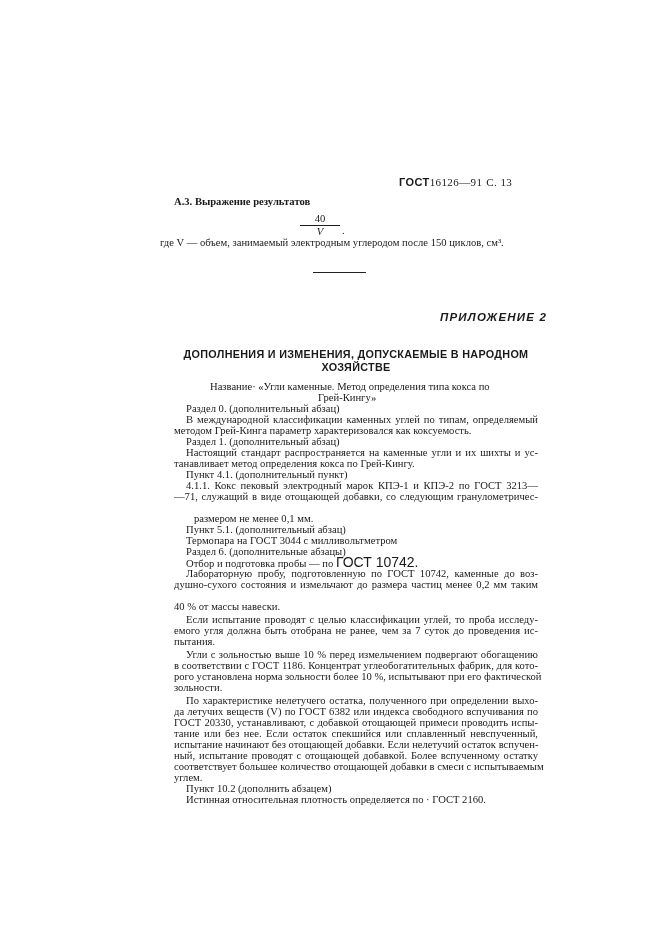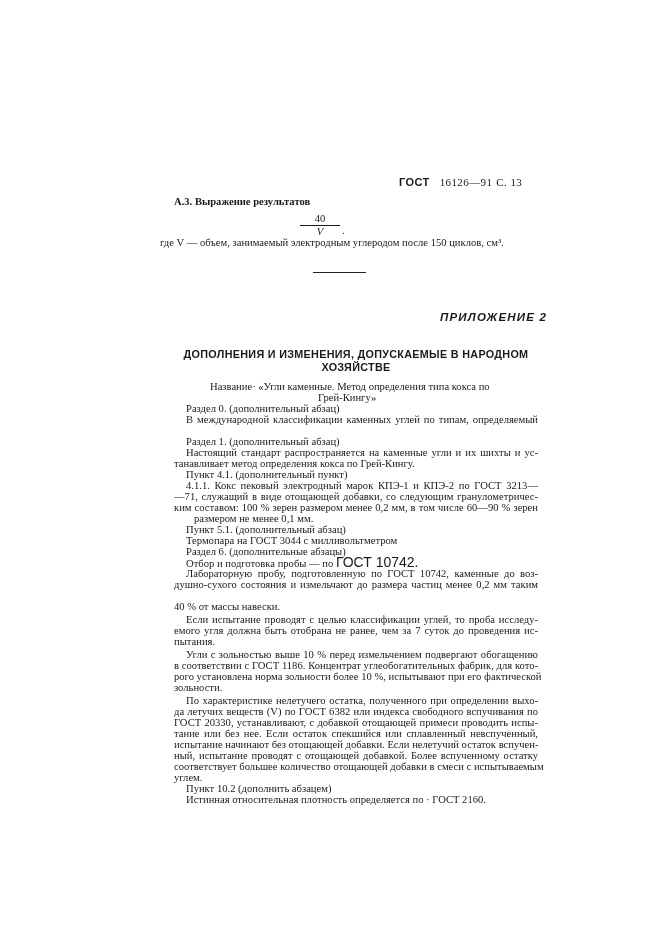--- a/index.html
+++ b/index.html
@@ -4,21 +4,21 @@
   <style>
     html, body { margin: 0; padding: 0; background: #ffffff; }
     body { width: 661px; height: 935px; position: relative; overflow: hidden;
            font-family: "Liberation Serif", "DejaVu Serif", serif; color: #1a1a1a; }
     .page { position: absolute; left: 0; top: 0; width: 661px; height: 935px; }
     .ln { position: absolute; font-size: 10.6px; line-height: 11px; white-space: nowrap; }
     .jl { left: 174px; width: 364px; text-align: justify; text-align-last: justify; }
     .il { left: 186px; }
     .fl { left: 174px; }
     .hdr { position: absolute; left: 399px; top: 176px; font-size: 11px; font-family: "Liberation Sans", sans-serif; font-weight: bold; letter-spacing: 0.4px; }
-    .hdr .n { font-family: "Liberation Serif", serif; font-weight: normal; margin-left: 10px; }
+    .hdr .n { font-family: "Liberation Serif", serif; font-weight: normal; margin-left: 0; }
     .hdr .p { font-family: "Liberation Serif", serif; font-weight: normal; margin-left: 4px; }
     .b { font-weight: bold; }
     .formula { position: absolute; left: 300px; top: 213px; width: 40px; text-align: center; font-size: 10.6px; }
     .formula .num { display: block; line-height: 11px; }
     .formula .bar { display: block; border-top: 1px solid #1a1a1a; margin: 1px 0 0 0; }
     .formula .den { display: block; line-height: 11px; font-style: italic; }
     .fdot { position: absolute; left: 342px; top: 225px; font-size: 10.6px; }
     .sep { position: absolute; left: 313px; top: 272px; width: 53px; border-top: 1px solid #222; }
     .app { position: absolute; left: 440px; top: 311px; font-size: 11.5px; font-style: italic; font-weight: bold; letter-spacing: 1.2px; font-family: "Liberation Sans", sans-serif; }
     .title { position: absolute; left: 170px; width: 372px; text-align: center; font-family: "Liberation Sans", sans-serif; font-weight: bold; font-size: 10.8px; line-height: 13px; letter-spacing: 0.3px; }
@@ -49,27 +49,27 @@
   <div class="app">ПРИЛОЖЕНИЕ 2</div>
 
   <div class="title" style="top:348px;">ДОПОЛНЕНИЯ И ИЗМЕНЕНИЯ, ДОПУСКАЕМЫЕ В НАРОДНОМ</div>
   <div class="title" style="top:361px;">ХОЗЯЙСТВЕ</div>
 
   <div class="ln" style="left:210px;top:381px;">Название· «Угли каменные. Метод определения типа кокса по</div>
   <div class="ln" style="left:318px;top:392px;">Грей-Кингу»</div>
 
   <div class="ln il" style="top:403px;">Раздел 0. (дополнительный абзац)</div>
   <div class="ln jl" style="top:414px;text-indent:12px;">В международной классификации каменных углей по типам, определяемый</div>
+  <div class="ln fl" style="top:425px;">методом Грей-Кинга параметр характеризовался как коксуемость.</div>
   <div class="ln il" style="top:436px;">Раздел 1. (дополнительный абзац)</div>
   <div class="ln jl" style="top:447px;text-indent:12px;">Настоящий стандарт распространяется на каменные угли и их шихты и ус-</div>
   <div class="ln fl" style="top:458px;">танавливает метод определения кокса по Грей-Кингу.</div>
   <div class="ln il" style="top:469px;">Пункт 4.1. (дополнительный пункт)</div>
   <div class="ln jl" style="top:480px;text-indent:12px;">4.1.1. Кокс пековый электродный марок КПЭ-1 и КПЭ-2 по ГОСТ 3213—</div>
   <div class="ln jl" style="top:491px;">—71, служащий в виде отощающей добавки, со следующим гранулометричес-</div>
-  <div class="ln jl" style="top:502px;">ким составом: 100 % зерен размером менее 0,2 мм, в том числе 60—90 % зерен</div>
   <div class="ln fl" style="top:513px;margin-left:20px;">размером не менее 0,1 мм.</div>
   <div class="ln il" style="top:524px;">Пункт 5.1. (дополнительный абзац)</div>
   <div class="ln il" style="top:535px;">Термопара на ГОСТ 3044 с милливольтметром</div>
   <div class="ln il" style="top:546px;">Раздел 6. (дополнительные абзацы)</div>
   <div class="ln il" style="top:557px;"><span>Отбор и подготовка пробы — по </span><span class="gost-b">ГОСТ 10742.</span></div>
   <div class="ln jl" style="top:568px;text-indent:12px;">Лабораторную пробу, подготовленную по ГОСТ 10742, каменные   до воз-</div>
   <div class="ln jl" style="top:579px;">душно-сухого состояния и измельчают до размера частиц менее 0,2 мм таким</div>
   <div class="ln fl" style="top:601px;">40 % от массы навески.</div>
   <div class="ln jl" style="top:614px;text-indent:12px;">Если испытание проводят с целью классификации углей, то проба исследу-</div>
   <div class="ln jl" style="top:625px;">емого угля должна быть отобрана не ранее, чем за 7 суток до проведения ис-</div>

